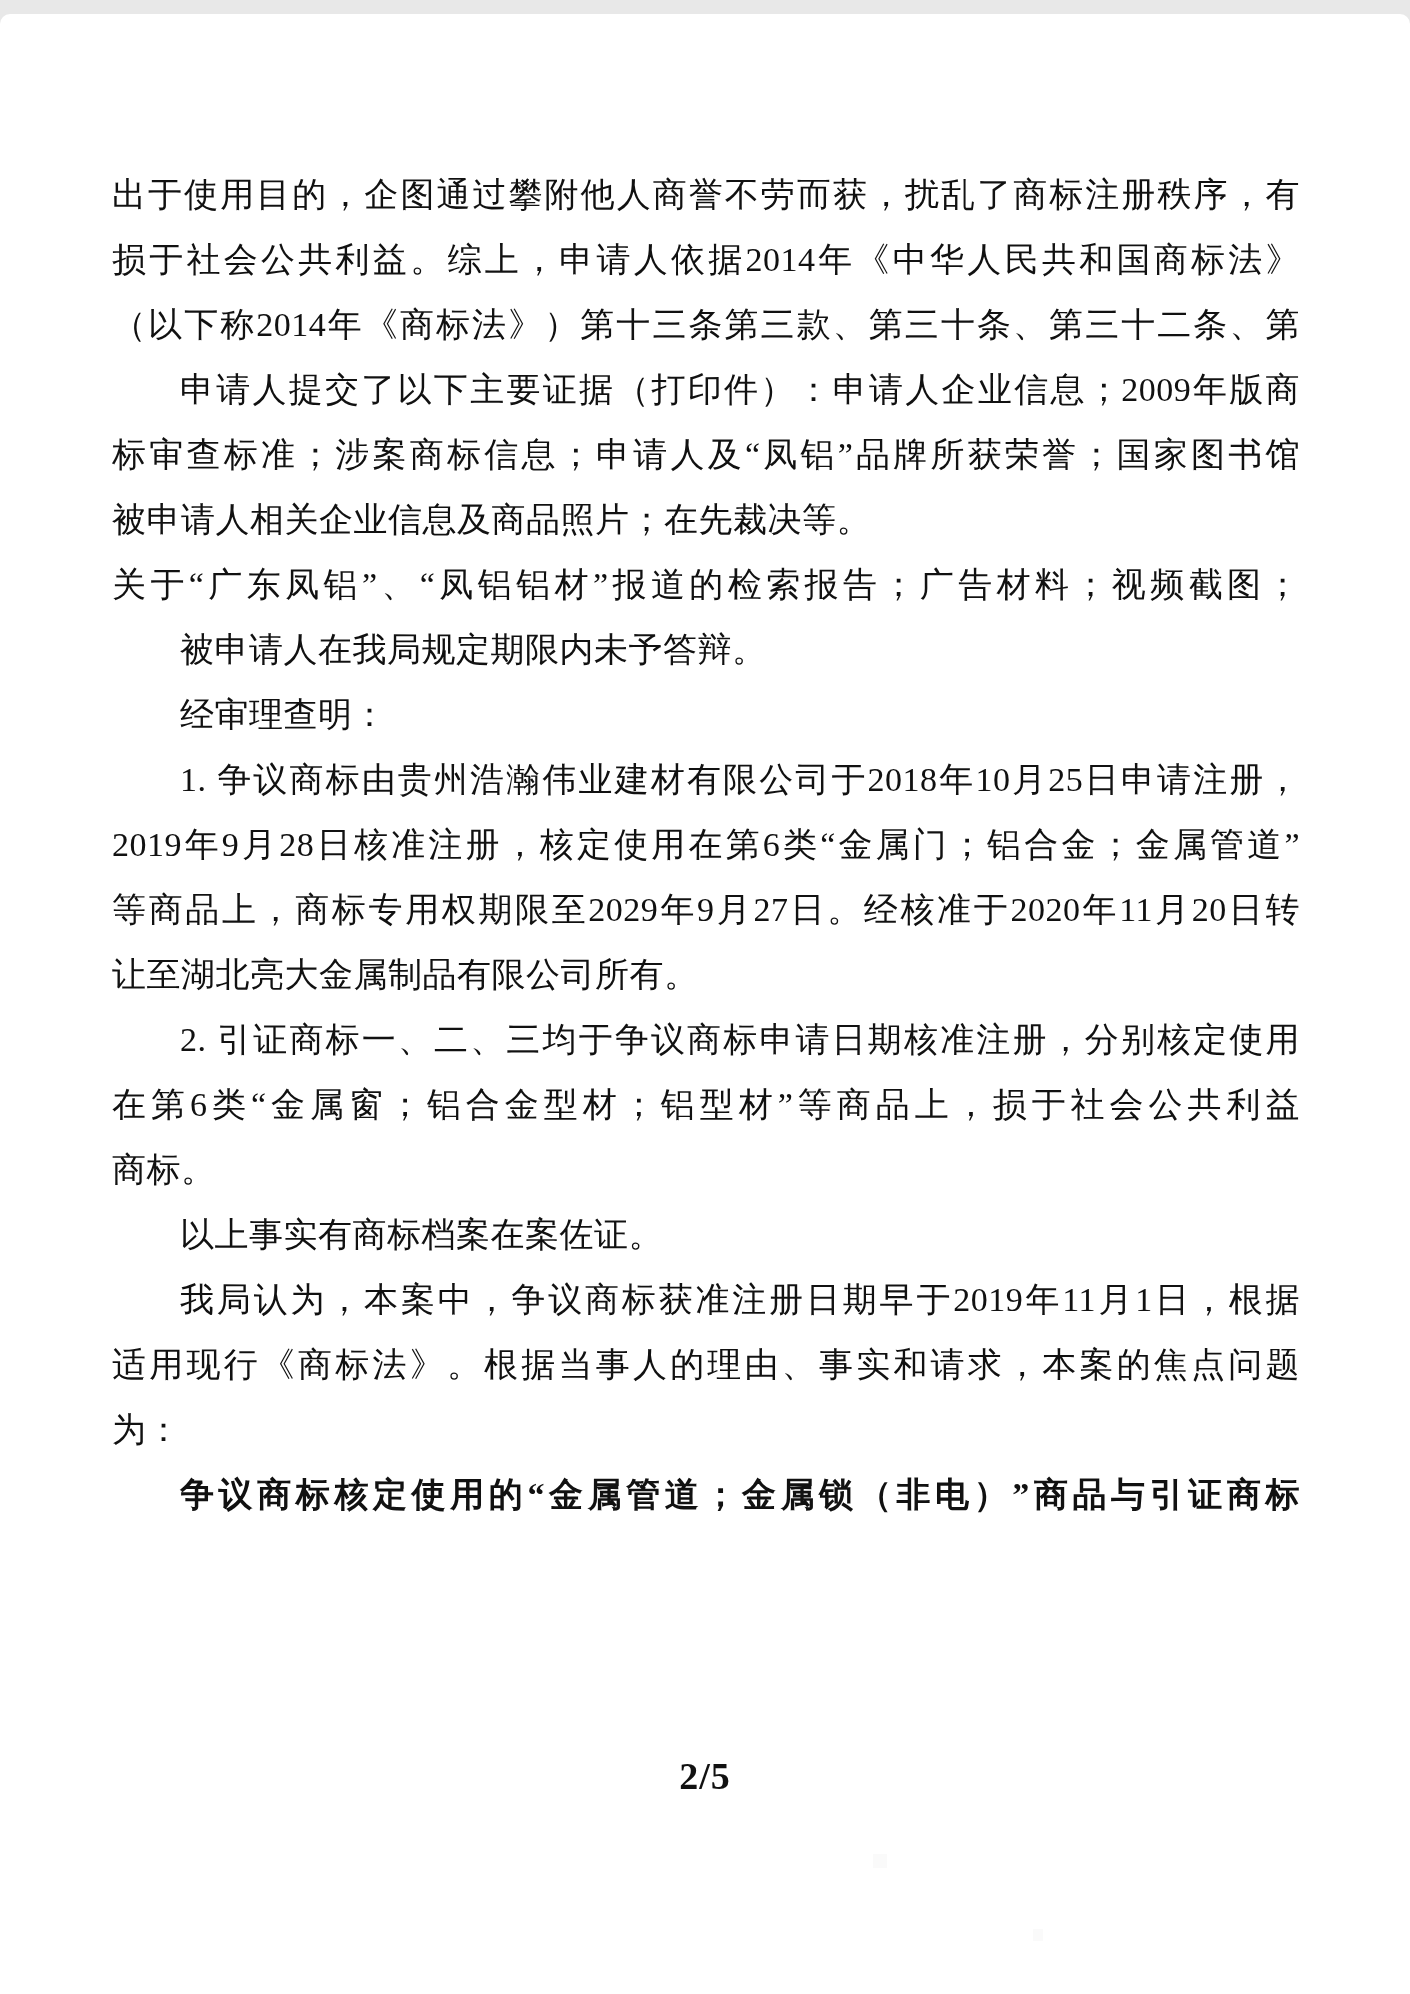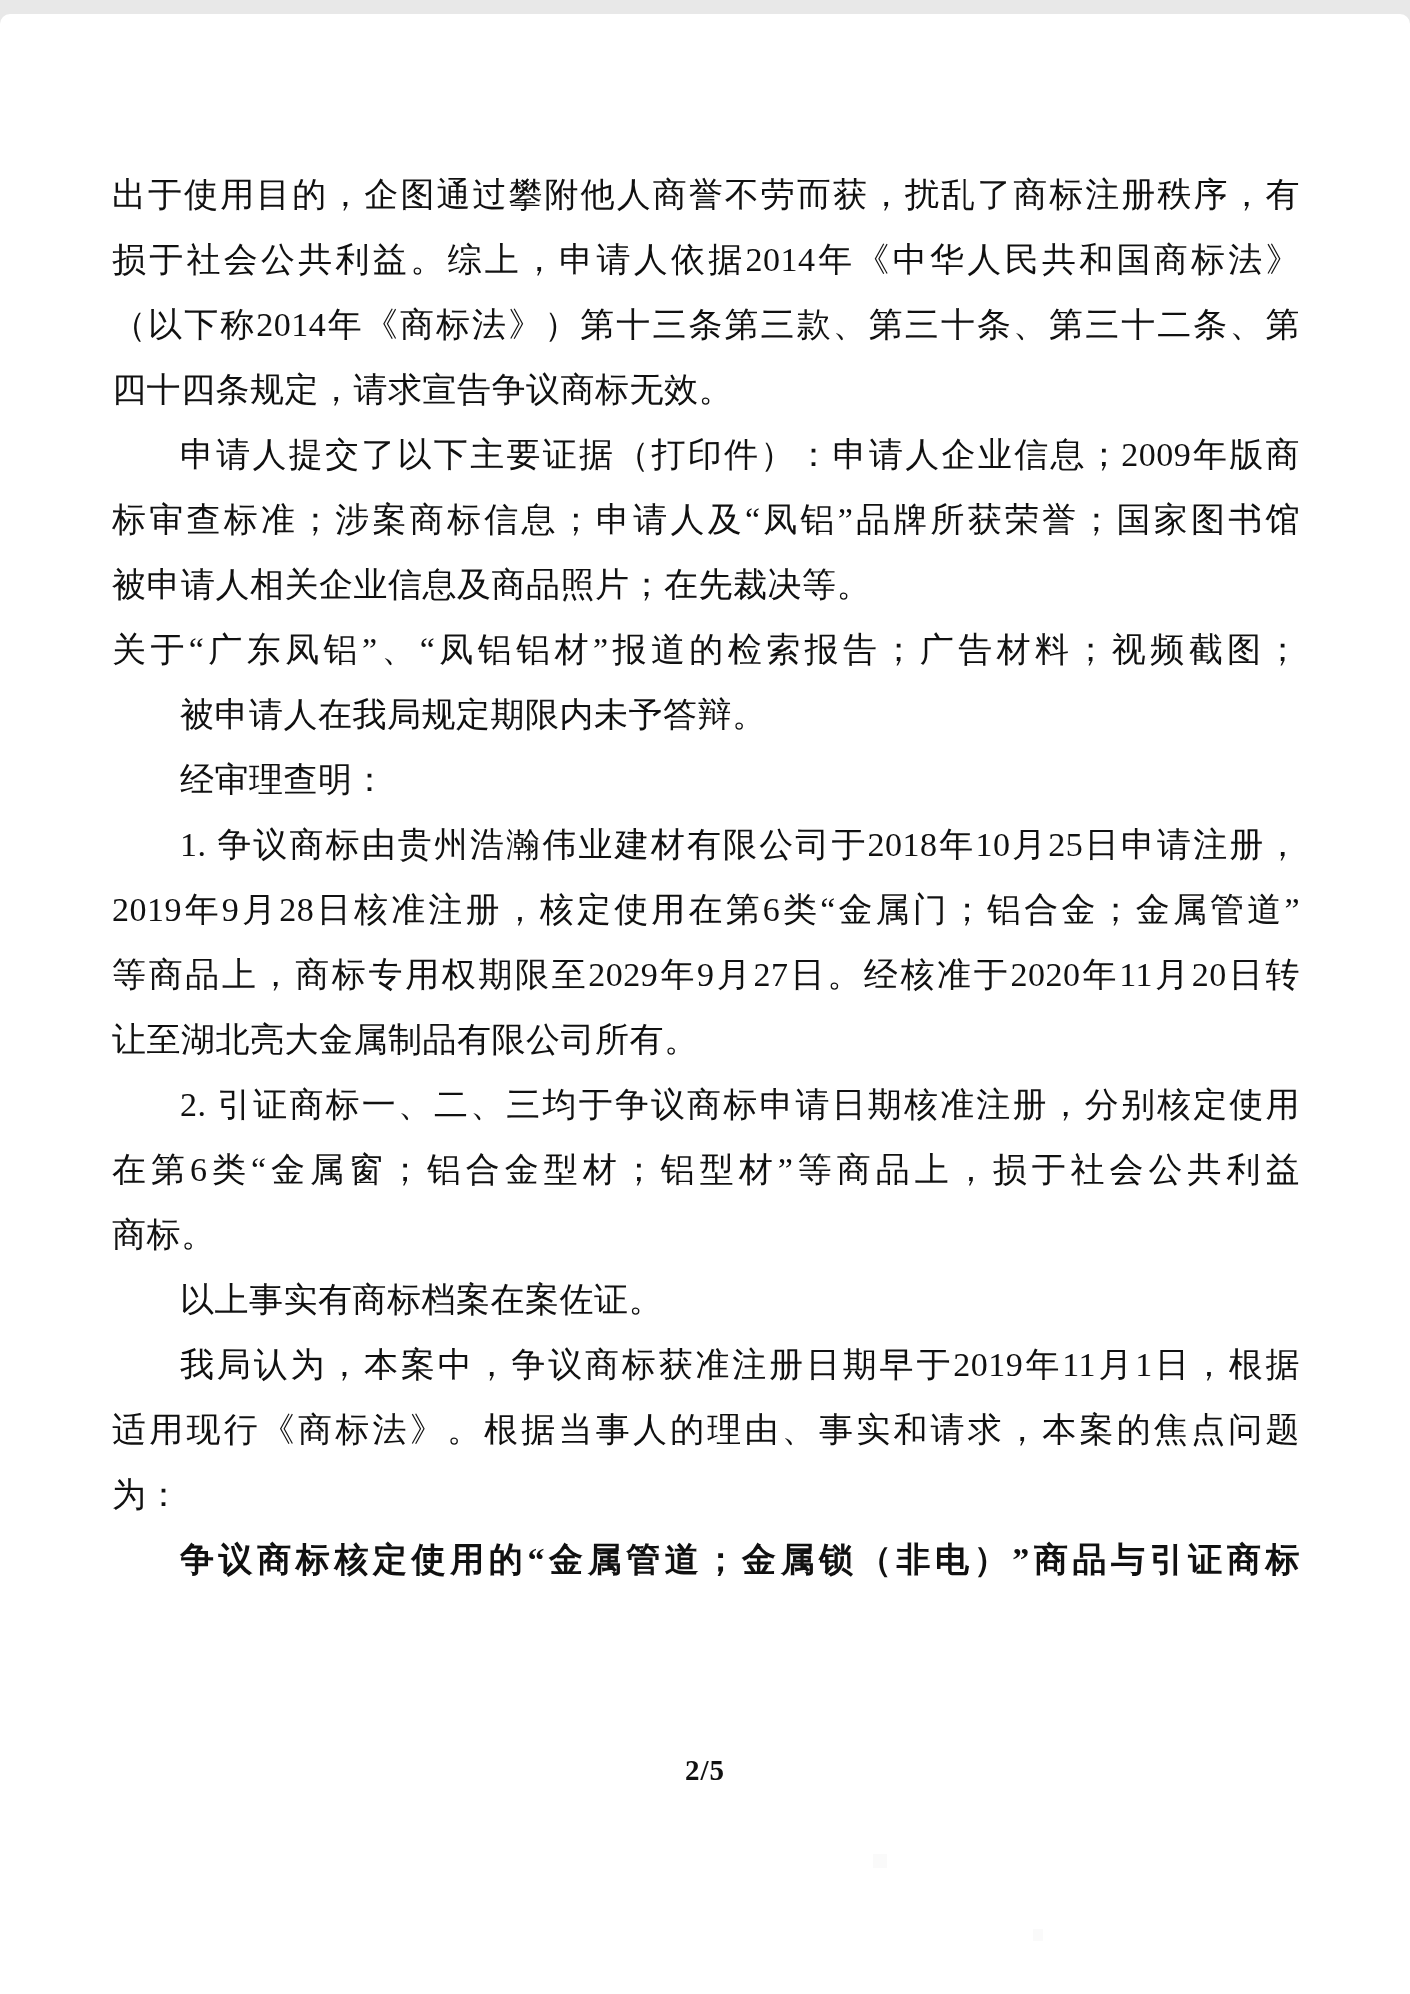--- a/index.html
+++ b/index.html
@@ -42,40 +42,39 @@
   }
   .line.bold {
     font-weight: bold;
   }
   .footer {
     position: absolute;
     left: 0;
     top: 1740px;
     width: 100%;
     text-align: center;
-    font-size: 29px;
+    font-size: 38px;
     font-weight: 600;
     letter-spacing: 1px;
   }
   .scan-artifact {
     position: absolute;
     background: #fafafa;
   }
   .artifact-1 { left: 873px; top: 1840px; width: 14px; height: 14px; }
   .artifact-2 { left: 1033px; top: 1915px; width: 10px; height: 12px; }
 </style>
 </head>
 <body>
 
 <div class="page">
   <div class="content">
     <div class="line">出于使用目的，企图通过攀附他人商誉不劳而获，扰乱了商标注册秩序，有</div>
     <div class="line">损于社会公共利益。综上，申请人依据2014年《中华人民共和国商标法》</div>
     <div class="line">（以下称2014年《商标法》）第十三条第三款、第三十条、第三十二条、第</div>
-    <div class="line para-end">四十四条规定，请求宣告争议商标无效。</div>
     <div class="line indent">申请人提交了以下主要证据（打印件）：申请人企业信息；2009年版商</div>
     <div class="line">标审查标准；涉案商标信息；申请人及“凤铝”品牌所获荣誉；国家图书馆</div>
     <div class="line para-end">被申请人相关企业信息及商品照片；在先裁决等。</div>
     <div class="line">关于“广东凤铝”、“凤铝铝材”报道的检索报告；广告材料；视频截图；</div>
     <div class="line indent para-end">被申请人在我局规定期限内未予答辩。</div>
     <div class="line indent para-end">经审理查明：</div>
     <div class="line indent">1. 争议商标由贵州浩瀚伟业建材有限公司于2018年10月25日申请注册，</div>
     <div class="line">2019年9月28日核准注册，核定使用在第6类“金属门；铝合金；金属管道”</div>
     <div class="line">等商品上，商标专用权期限至2029年9月27日。经核准于2020年11月20日转</div>
     <div class="line para-end">让至湖北亮大金属制品有限公司所有。</div>

